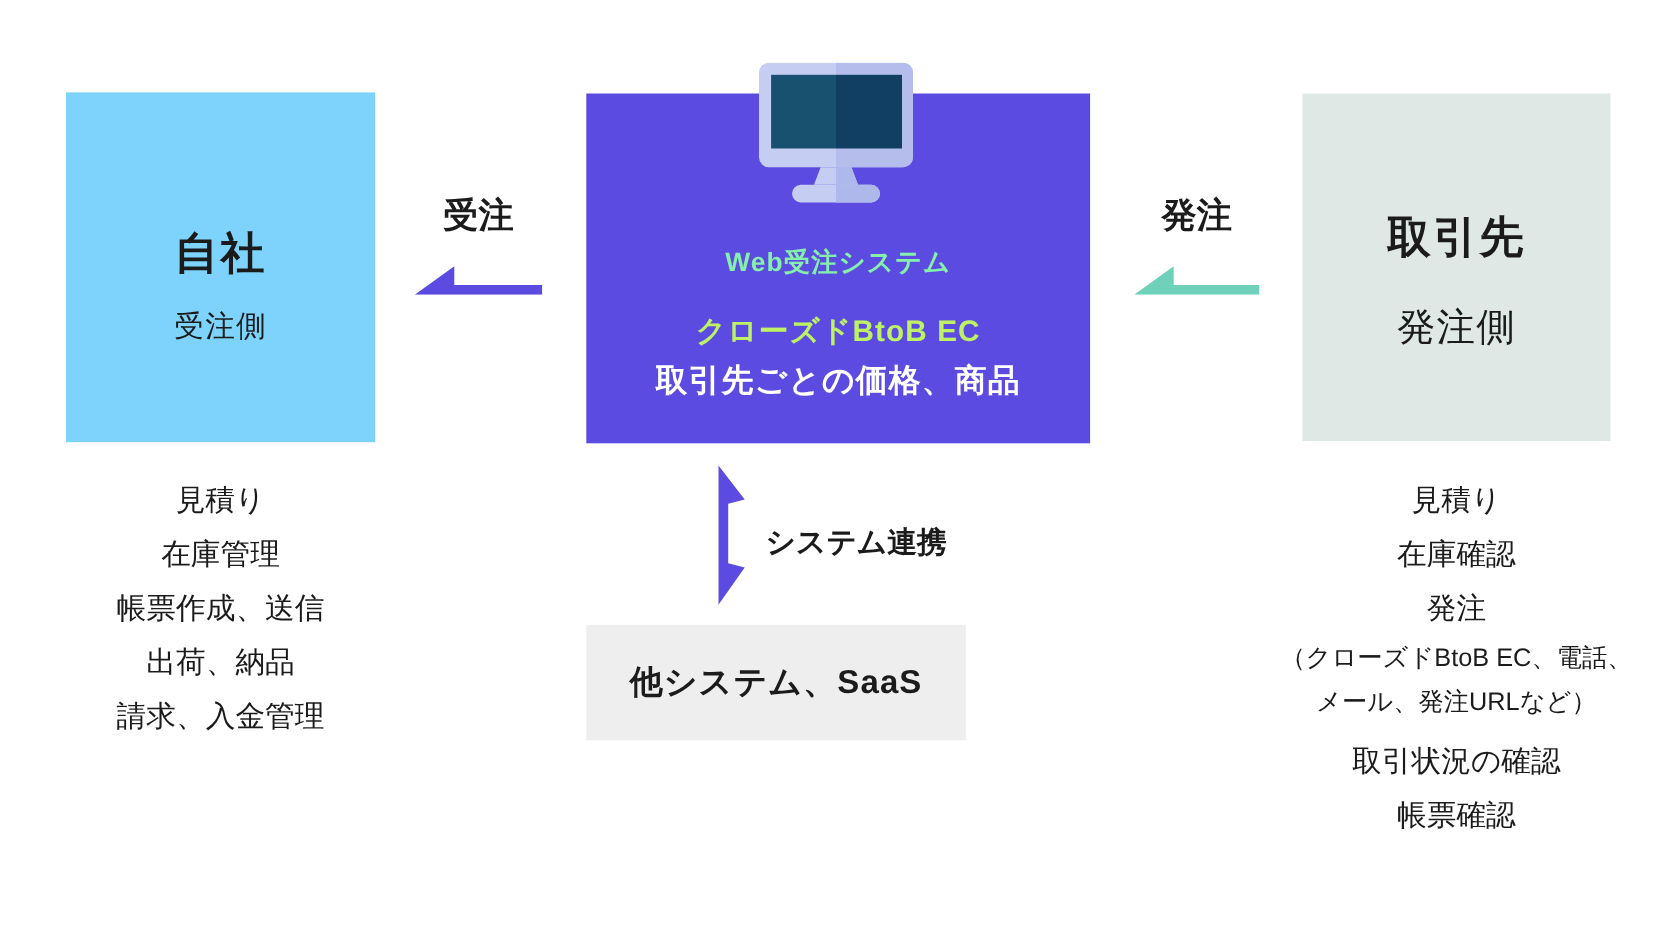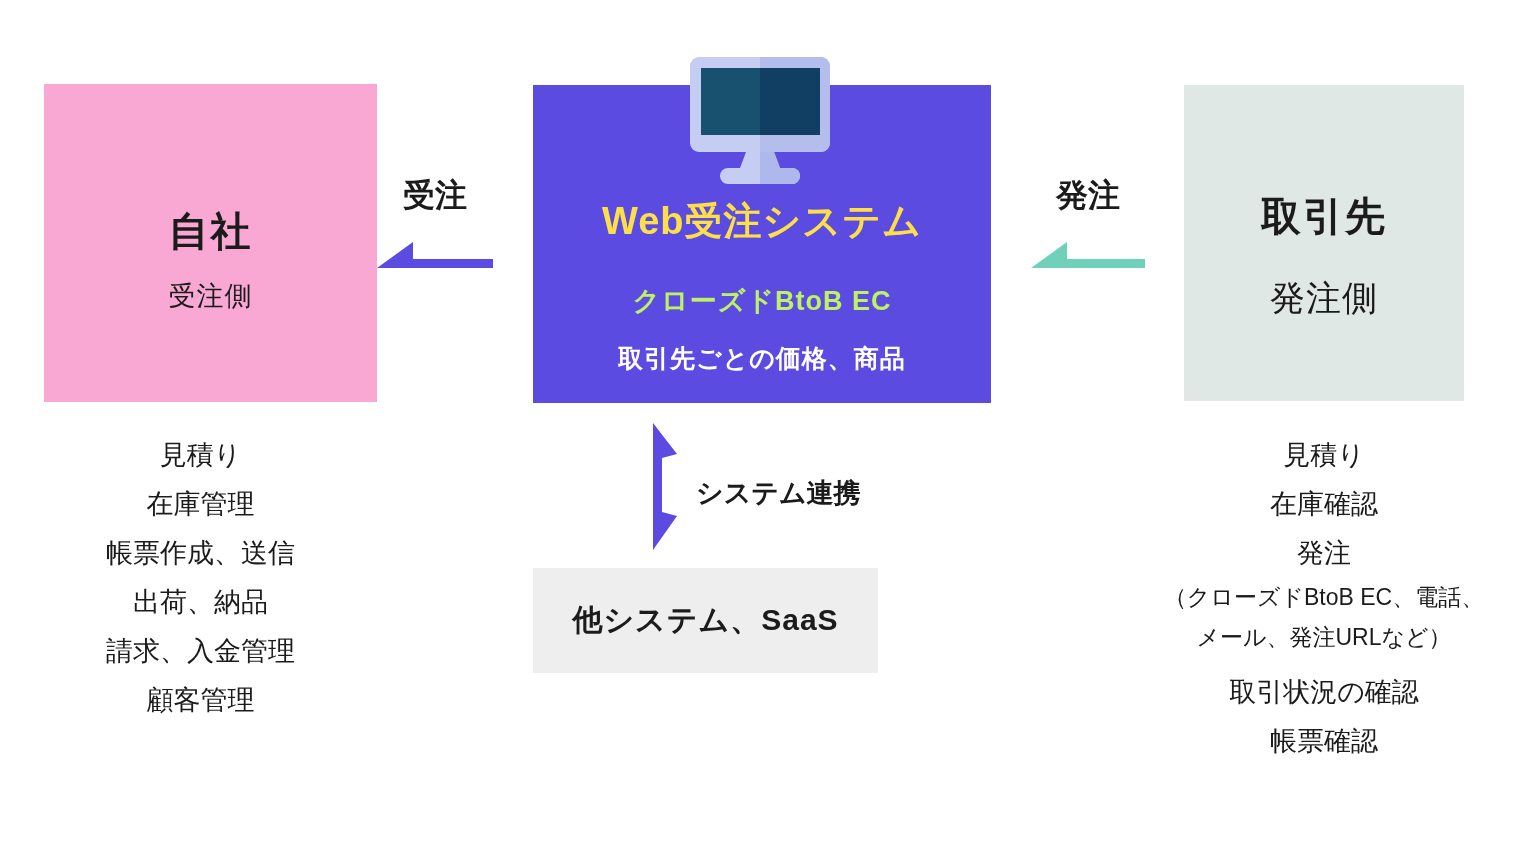--- a/index.html
+++ b/index.html
@@ -11,29 +11,29 @@
     height: 862px;
     background: #ffffff;
     font-family: "Liberation Sans", sans-serif;
     color: #1B1B1B;
     overflow: hidden;
   }
   .box { position: absolute; }
   .box .t { position: absolute; left: 0; width: 100%; text-align: center; white-space: nowrap; }
 
   
-  .left-box  { left: 44px;   top: 84px; width: 333px; height: 318px; background: #f9a8d4; }
+  .left-box  { left: 60px;   top: 84px; width: 281px; height: 318px; background: #7dd3fc; }
   .left-box  .box-title    { top: 124px; line-height: 46px; font-size: 40px; font-weight: 700; letter-spacing: 2px; }
   .left-box  .box-subtitle { top: 196px; line-height: 32px; font-size: 27px; font-weight: 500; letter-spacing: 1px; }
 
   
   .center-box { left: 533px; top: 85px; width: 458px; height: 318px; background: #5C4BE0; }
-  .center-box .c-title { top: 112px; line-height: 48px; font-size: 38px; font-weight: 700; color: #fde047; letter-spacing: 1px; }
+  .center-box .c-title { top: 130px; line-height: 48px; font-size: 24px; font-weight: 700; color: #86efac; letter-spacing: 1px; }
   .center-box .c-sub1  { top: 198px; line-height: 36px; font-size: 27px; font-weight: 700; color: #bef264; letter-spacing: 1px; }
-  .center-box .c-sub2  { top: 246px; line-height: 30px; font-size: 25px; font-weight: 700; color: #ffffff; letter-spacing: 1px; margin-top: 12px; }
+  .center-box .c-sub2  { top: 246px; line-height: 30px; font-size: 29px; font-weight: 700; color: #ffffff; letter-spacing: 1px; }
 
   
   .right-box { left: 1184px; top: 85px; width: 280px; height: 316px; background: #DFE8E4; }
   .right-box .box-title    { top: 109px; line-height: 44px; font-size: 40px; font-weight: 700; letter-spacing: 2px; }
   .right-box .box-subtitle { top: 197px; line-height: 32px; font-size: 35px; font-weight: 500; letter-spacing: 1px; }
 
   
   .ext-box { left: 533px; top: 568px; width: 345px; height: 105px; background: #EEEEEE;
              display: flex; align-items: center; justify-content: center; }
   .ext-box .ext-label { font-size: 30px; font-weight: 700; letter-spacing: 1px; white-space: nowrap; }
@@ -112,21 +112,20 @@
     <div class="ext-label">他システム、SaaS</div>
   </div>
 
   <ul class="feature-list" id="left-list">
 
   <li>見積り</li>
       <li>在庫管理</li>
       <li>帳票作成、送信</li>
       <li>出荷、納品</li>
       <li>請求、入金管理</li>
-      <li>顧客管理</li>
     </ul>
 
   <ul class="feature-list" id="right-list">
 
   <li>見積り</li>
       <li>在庫確認</li>
       <li>発注</li>
       <li class="small">（クローズドBtoB EC、電話、</li>
       <li class="small">メール、発注URLなど）</li>
       <li>取引状況の確認</li>

